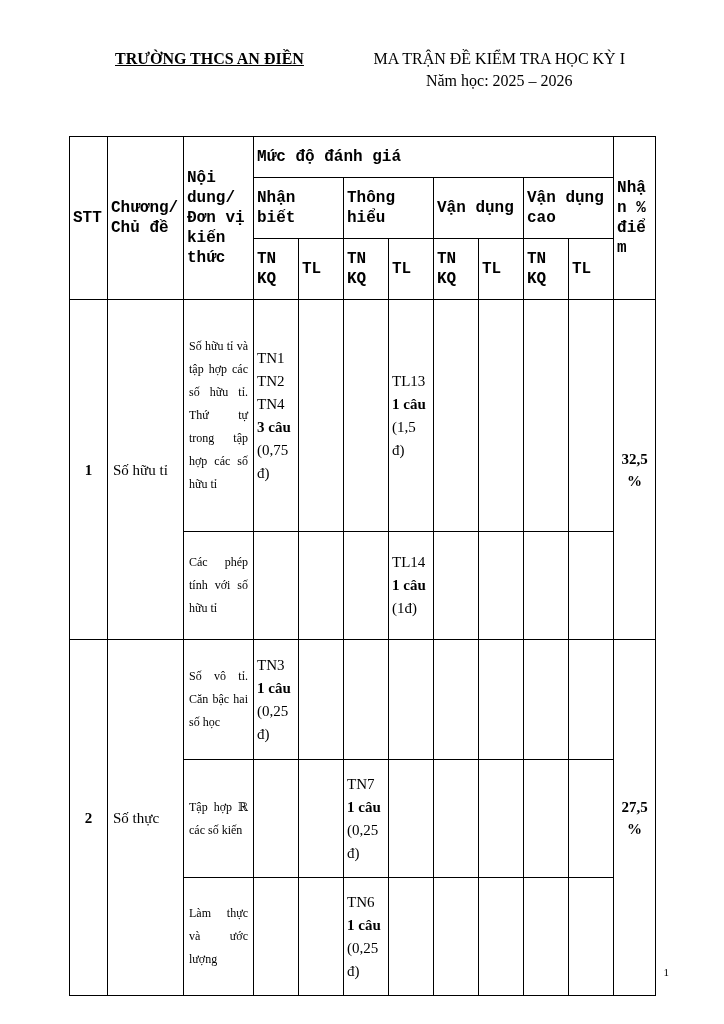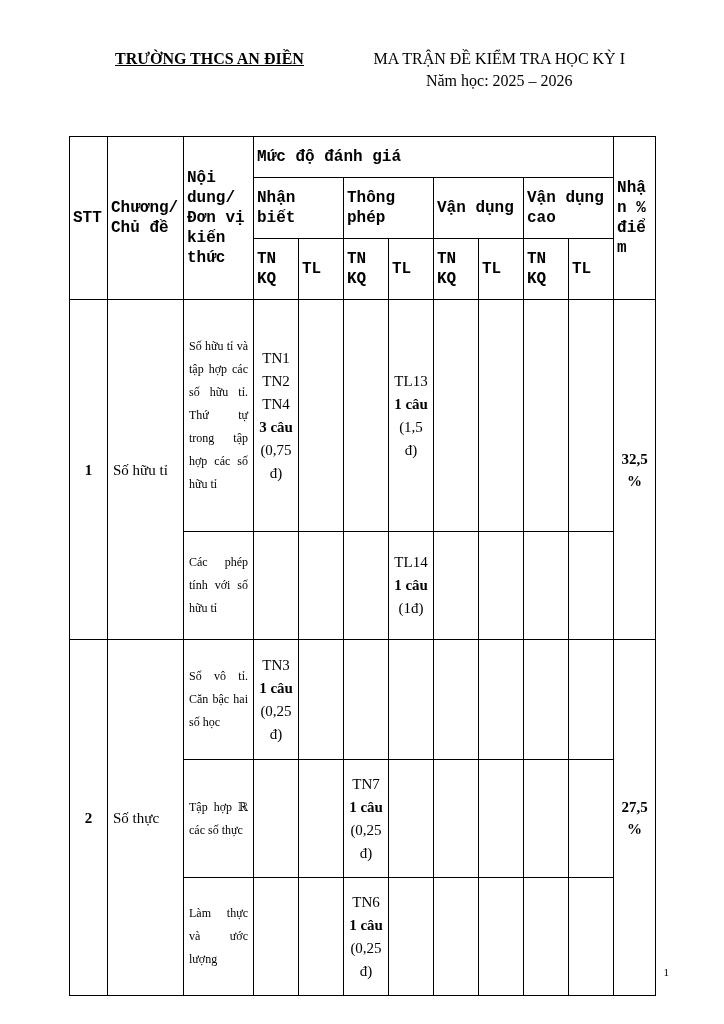--- a/index.html
+++ b/index.html
@@ -71,21 +71,21 @@
   }
   td.content {
     font-size: 12px;
     text-align: justify;
     padding: 3px 5px;
     line-height: 23px;
     overflow-wrap: break-word;
   }
   td.lvl {
     font-size: 15px;
-    text-align: center;
+    text-align: left;
     padding: 2px 3px;
     line-height: 23px;
     overflow-wrap: break-word;
   }
   .codes { white-space: pre-line; }
   .count { font-weight: bold; }
   .rh-a1 { height: 232px; }
   .rh-a2 { height: 108px; }
   .rh-b1 { height: 120px; }
   .rh-b2 { height: 118px; }
@@ -128,21 +128,21 @@
     <tbody>
       <tr class="hr1">
         <th rowspan="3">STT</th>
         <th rowspan="3">Chương/ Chủ đề</th>
         <th rowspan="3">Nội dung/ Đơn vị kiến thức</th>
         <th colspan="8">Mức độ đánh giá</th>
         <th rowspan="3">Nhận % điểm</th>
       </tr>
       <tr class="hr2">
         <th colspan="2">Nhận biết</th>
-        <th colspan="2">Thông phép</th>
+        <th colspan="2">Thông hiểu</th>
         <th colspan="2">Vận dụng</th>
         <th colspan="2">Vận dụng cao</th>
       </tr>
       <tr class="hr3">
         <th>TN KQ</th>
         <th>TL</th>
         <th>TN KQ</th>
         <th>TL</th>
         <th>TN KQ</th>
         <th>TL</th>
@@ -204,21 +204,21 @@
         <td class="lvl"></td>
         <td class="lvl"></td>
         <td class="lvl"></td>
         <td class="lvl"></td>
         <td class="lvl"></td>
         <td class="lvl"></td>
         <td class="total" rowspan="3">27,5 %</td>
       </tr>
 
       <tr>
-        <td class="content rh-b2">Tập hợp ℝ các số thực</td>
+        <td class="content rh-b2">Tập hợp ℝ các số kiến</td>
         <td class="lvl"></td>
         <td class="lvl"></td>
         <td class="lvl">
           <div class="codes">TN7</div>
           <div class="count">1 câu</div>
           <div class="points">(0,25 đ)</div>
         </td>
         <td class="lvl"></td>
         <td class="lvl"></td>
         <td class="lvl"></td>

